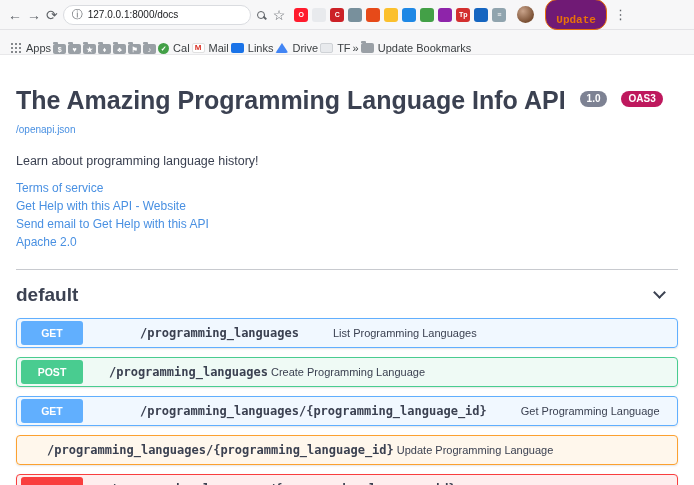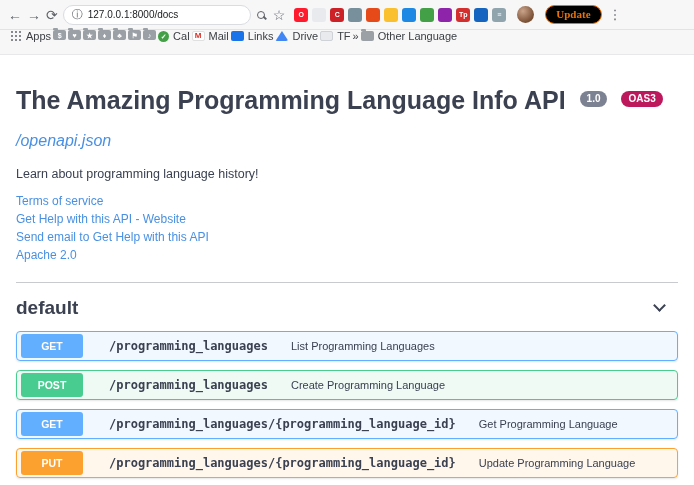--- a/index.html
+++ b/index.html
@@ -24,26 +24,26 @@
   .mag { width: 8px; height: 8px; border: 1.5px solid #5f6368; border-radius: 50%;
     position: relative; margin: 0 3px 0 1px; }
   .mag::after { content: ""; position: absolute; width: 4px; height: 1.5px;
     background: #5f6368; transform: rotate(45deg); right: -3px; bottom: -1px; }
   .ext-row { display: flex; align-items: center; gap: 4px; margin-left: 4px; }
   .ext { width: 14px; height: 14px; border-radius: 3px; display: inline-flex;
     align-items: center; justify-content: center; }
   .ext-glyph { color: #fff; font-size: 7px; font-weight: 700; line-height: 1; }
   .avatar { width: 17px; height: 17px; border-radius: 50%; margin-left: 6px;
     background: radial-gradient(circle at 35% 30%, #c9a38a, #7a5034 70%); }
-  .update { margin-left: 6px; padding: 2px 10px 3px; background: #000000;
+  .update { margin-left: 6px; padding: 14px 10px 3px; background: #701a75;
     border: 1.5px solid #e8710a; color: #e8710a; border-radius: 12px;
-    font-size: 11px; font-weight: 700; font-family: Liberation Serif, serif; }
+    font-size: 11px; font-weight: 700; font-family: Liberation Mono, monospace; }
 
   
-  .bmbar { height: 25px; display: flex; align-items: flex-start; gap: 2px;
+  .bmbar { height: 25px; display: flex; align-items: flex-end; gap: 2px;
     padding: 0 10px; background: #f7f7f8; border-bottom: 1px solid #e8e8ea;
     font-size: 11px; color: #3c4043; white-space: nowrap; }
   .bm { display: inline-flex; align-items: center; gap: 4px; cursor: default; }
   .bm-icon { position: relative; width: 13px; height: 10px; border-radius: 2px;
     background: #9aa0a6; display: inline-flex; align-items: center; justify-content: center; }
   .bm-icon.folder::before { content: ""; position: absolute; top: -2px; left: 0;
     width: 5px; height: 2px; background: inherit; border-radius: 1px 1px 0 0; }
   .bm-icon.grid { background: none; width: 12px; height: 12px; }
   .bm-icon.grid::before { content: ""; position: absolute; left: 1px; top: 1px;
     width: 2px; height: 2px; background: #5f6368; border-radius: 50%;
@@ -60,50 +60,50 @@
   .bm-label:empty { display: none; }
 
   
   .content { padding: 0 16px; }
   .title-row { display: flex; align-items: flex-start; gap: 14px; margin-top: 32px; }
   .api-title { font-size: 25px; font-weight: 700; color: #3b4151; line-height: 1.1; }
   .stamp { display: inline-block; margin-top: 4px; padding: 2px 7px 3px;
     border-radius: 20px; font-size: 10px; font-weight: 700; color: #fff; }
   .stamp.version { background: #7d8293; }
   .stamp.oas { background: #be185d; }
-  .spec-link { display: inline-block; margin-top: 17px; font-size: 16px;
-    color: #4990e2; text-decoration: none; font-style: italic; }
+  .spec-link { display: inline-block; margin-top: 9px; font-size: 10px;
+    color: #4990e2; text-decoration: none; }
   .api-desc { margin-top: 17px; font-size: 12.5px; color: #3b4151; }
   .api-links { margin-top: 13px; }
   .api-link { display: block; font-size: 12px; color: #4990e2;
     text-decoration: none; margin-bottom: 4px; }
   .divider { margin-top: 20px; border: none; border-top: 1px solid rgba(59,65,81,.28); }
 
   .section-head { display: flex; align-items: center; justify-content: space-between;
     padding: 14px 6px 12px 0; }
   .section-title { font-size: 19px; font-weight: 700; color: #3b4151; }
   .chev { width: 9px; height: 9px; border-right: 2px solid #3b4151;
     border-bottom: 2px solid #3b4151; transform: rotate(45deg); margin: -4px 8px 0 0; }
 
   .op { display: flex; align-items: center; height: 30px; margin-bottom: 9px;
     border: 1px solid; border-radius: 4px; padding: 0 10px 0 4px;
     box-shadow: 0 1px 2px rgba(0,0,0,.10); }
-  .op.get    { background: rgba(97,175,254,.09);  border-color: #61affe; }
+  .op.get    { background: rgba(97,175,254,.09);  border-color: #61affe; gap: 31px; }
   .op.post   { background: rgba(73,204,144,.09);  border-color: #49cc90; }
   .op.put    { background: rgba(252,161,48,.09);  border-color: #fca130; }
   .op.delete { background: rgba(249,62,62,.09);   border-color: #f93e3e; }
   .op-method { width: 62px; text-align: center; padding: 6px 0; border-radius: 3px;
     color: #fff; font-weight: 700; font-size: 10.5px; }
   .op-method.get { background: #61affe; }
   .op-method.post { background: #49cc90; }
   .op-method.put { background: #fca130; }
   .op-method.delete { background: #f93e3e; }
   .op-path { margin-left: 26px; font-family: "DejaVu Sans Mono", monospace;
     font-size: 12px; font-weight: 700; color: #3b4151; }
-  .op-summary { margin-left: 23px; font-size: 11px; color: #3b4151; }
+  .op-summary { margin-left: 3px; font-size: 11px; color: #3b4151; }
 </style>
 </head>
 <body>
 
 <div class="chrome">
   <span class="navic">←</span>
   <span class="navic">→</span>
   <span class="navic">⟳</span>
   <div class="omnibox">
     <span class="info">ⓘ</span>
@@ -251,21 +251,21 @@
       <span class="bm-label">TF</span>
     </span>
 
     <span class="bm">
 
       <span class="bm-label">»</span>
     </span>
 
     <span class="bm">
       <span class="bm-icon folder"></span>
-      <span class="bm-label">Other Language</span>
+      <span class="bm-label">Update Bookmarks</span>
     </span>
   </div>
 
 <div class="content">
 
   <div class="title-row">
     <h1 class="api-title">The Amazing Programming Language Info API</h1>
     <span class="stamp version">1.0</span>
     <span class="stamp oas">OAS3</span>
   </div>
@@ -305,21 +305,20 @@
         <span class="op-summary">Create Programming Language</span>
       </div>
 
       <div class="op get">
         <span class="op-method get">GET</span>
         <span class="op-path">/programming_languages/{programming_language_id}</span>
         <span class="op-summary">Get Programming Language</span>
       </div>
 
       <div class="op put">
-        <span class="op-method put">PUT</span>
         <span class="op-path">/programming_languages/{programming_language_id}</span>
         <span class="op-summary">Update Programming Language</span>
       </div>
 
       <div class="op delete">
         <span class="op-method delete">DELETE</span>
         <span class="op-path">/programming_languages/{programming_language_id}</span>
         <span class="op-summary">Delete Programming Language</span>
       </div>
     </div>

